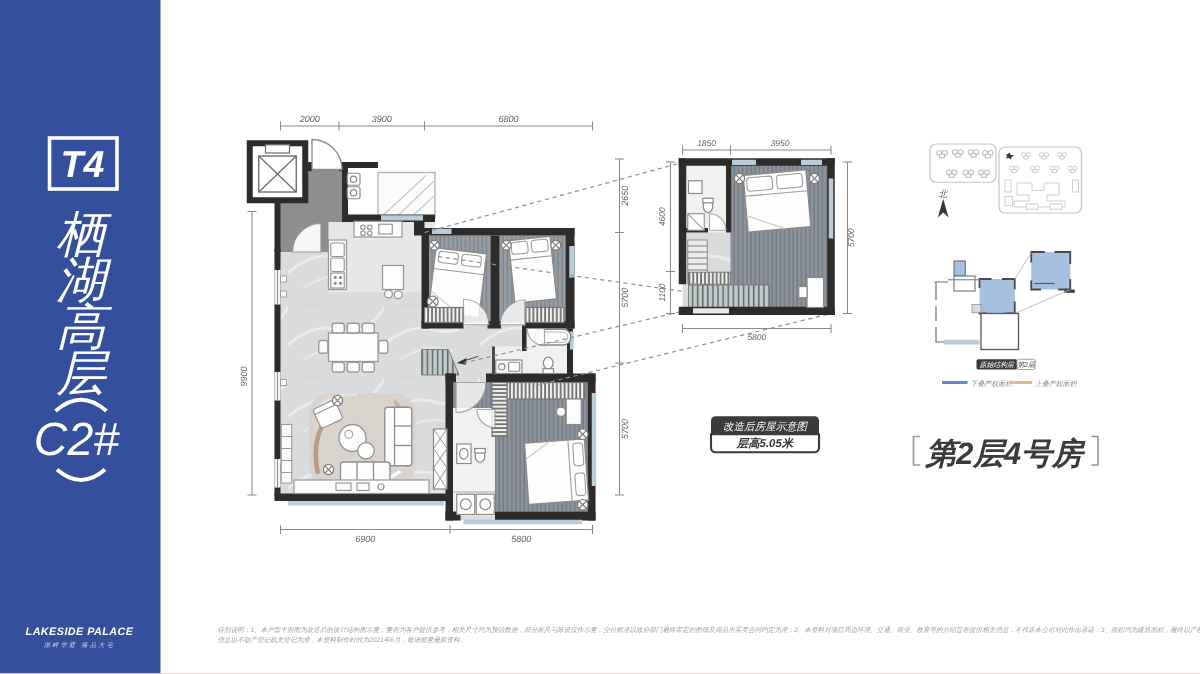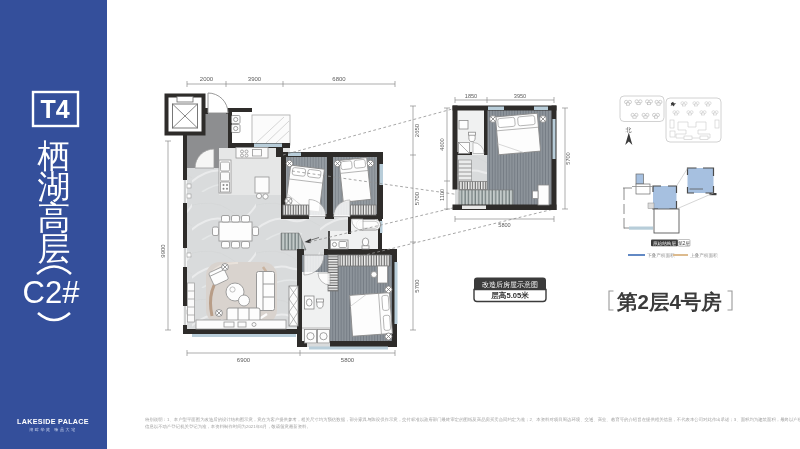--- a/index.html
+++ b/index.html
@@ -1,17 +1,17 @@
 <!DOCTYPE html>
 <html><head>
 <meta charset="utf-8">
 <style>
 html,body{margin:0;padding:0;background:#fff;}
 *{font-family:"Liberation Sans", sans-serif;}
-#stage{position:relative;width:800px;height:449px;overflow:hidden;background:#a16207;}
+#stage{position:relative;width:800px;height:449px;overflow:hidden;background:#a16207;font-style:italic;}
 </style>
 </head>
 <body>
 <div id="stage">
 <svg width="800" height="449" viewBox="0 0 800 449">
 <defs>
 <pattern id="wood" width="2.8" height="10" patternUnits="userSpaceOnUse">
   <rect width="2.8" height="10" fill="#959ca2"></rect>
   <rect x="1.9" width="0.9" height="10" fill="#7e858c"></rect>
 </pattern>

